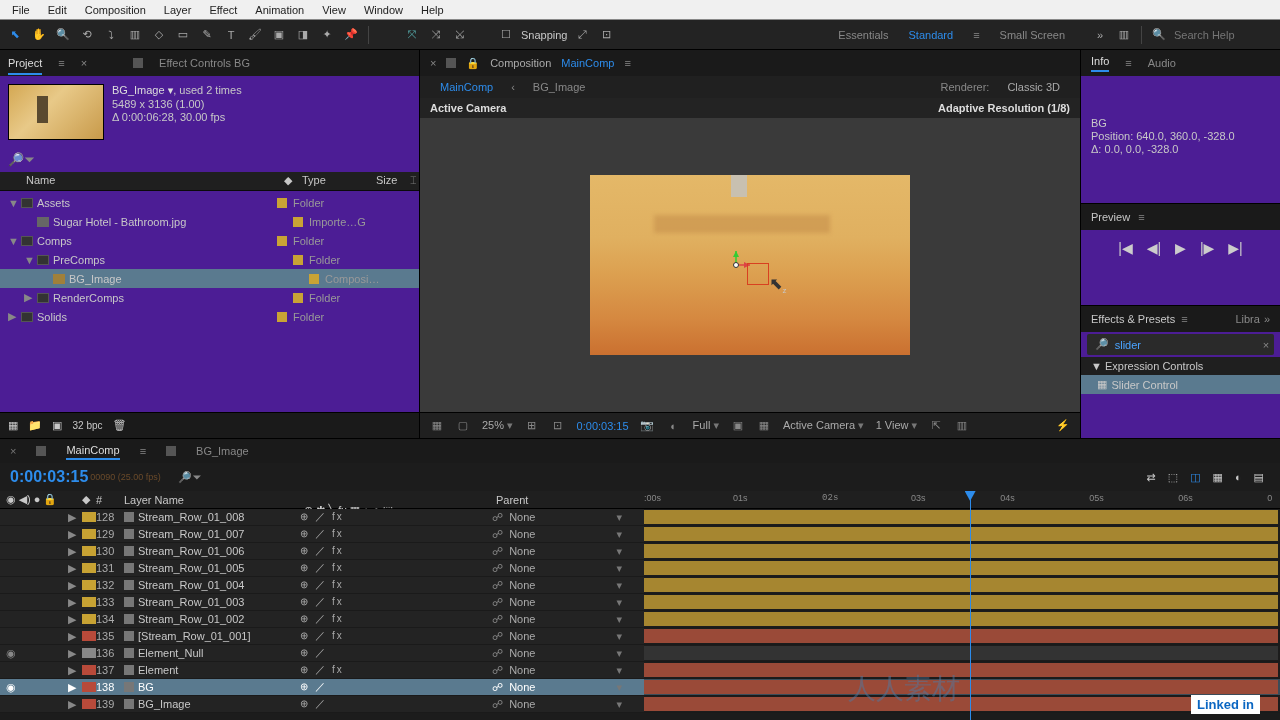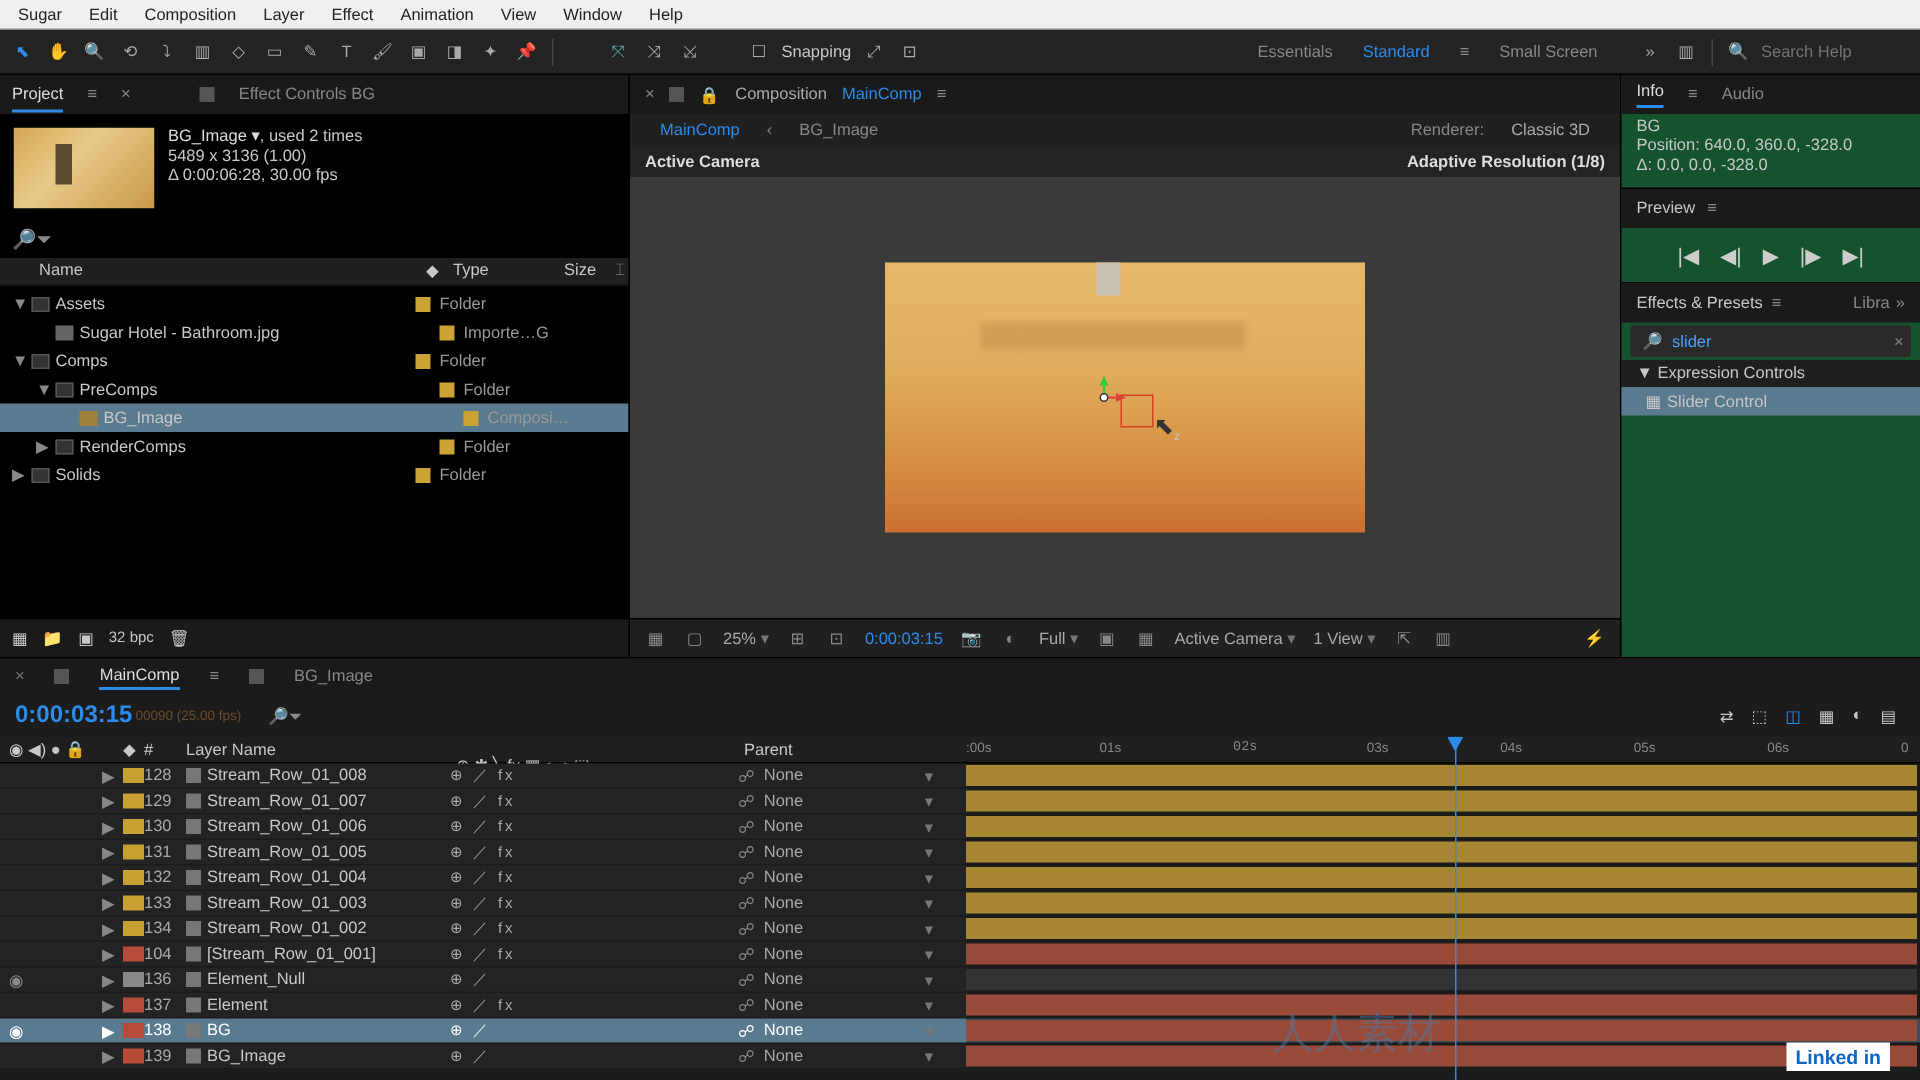--- a/index.html
+++ b/index.html
@@ -6,21 +6,21 @@
 body { background:#1e1e1e; width:1280px; height:720px; overflow:hidden; position:relative; }
 .menubar { background:#f0f0f0; height:20px; display:flex; align-items:center; padding:0 4px; gap:2px; border-bottom:1px solid #888; }
 .menubar span { color:#222; padding:2px 8px; }
 .toolbar { background:#232323; height:30px; display:flex; align-items:center; padding:0 6px; gap:6px; border-bottom:1px solid #000; }
 .tool-ic { width:18px; height:18px; display:inline-flex; align-items:center; justify-content:center; color:#aaa; }
 .tool-sep { width:1px; height:18px; background:#444; margin:0 2px; }
 .ws-tabs { display:flex; gap:20px; margin-left:auto; margin-right:20px; }
 .ws-tab { color:#888; }
 .ws-tab.active { color:#2d8ceb; }
 .main { display:flex; height:388px; }
-.left { width:420px; background:#000000; display:flex; flex-direction:column; border-right:1px solid #000; }
+.left { width:420px; background:#4c1d95; display:flex; flex-direction:column; border-right:1px solid #000; }
 .panel-tabs { height:26px; display:flex; align-items:center; background:#1a1a1a; padding:0 8px; gap:16px; }
 .panel-tab { color:#888; position:relative; padding:4px 0; }
 .panel-tab.active { color:#ddd; }
 .panel-tab.active::after { content:""; position:absolute; left:0; right:0; bottom:-2px; height:2px; background:#2d8ceb; }
 .close-x { color:#888; margin-right:4px; }
 .proj-info { display:flex; padding:8px; gap:8px; }
 .thumb { width:96px; height:56px; background:linear-gradient(135deg,#d4a853 0%,#e8c988 40%,#c89a4a 100%); border:1px solid #000; position:relative; }
 .thumb::before { content:""; position:absolute; left:30%; top:20%; width:12%; height:50%; background:#5a4a30; }
 .meta { display:flex; flex-direction:column; gap:1px; font-size:10px; color:#999; }
 .meta .name { color:#ddd; }
@@ -52,21 +52,21 @@
 .frame { width:320px; height:180px; background:linear-gradient(180deg,#e4b868 0%,#e0b060 35%,#dca050 55%,#d58840 80%,#ca7030 100%); position:relative; }
 .frame .blur1{position:absolute;left:20%;top:22%;width:55%;height:18px;background:rgba(180,120,60,.35);filter:blur(2px);}
 .frame .pil{position:absolute;left:44%;top:0;width:16px;height:22px;background:#c8c0b0;}
 .frame .widget{position:absolute;left:42%;top:42%;}
 .frame .redbox{position:absolute;left:49%;top:49%;width:22px;height:22px;border:1.5px solid #d84020;}
 .cursor{position:absolute;left:56%;top:55%;color:#333;font-size:16px;}
 .view-footer { height:26px; background:#202020; display:flex; align-items:center; padding:0 10px; gap:12px; border-top:1px solid #000; }
 .vf-ic{width:14px;height:14px;color:#888;display:flex;align-items:center;justify-content:center;}
 .vf-txt{color:#aaa;}
 .vf-dd::after{content:" ▾";color:#777;}
-.right { width:200px; background:#14532d; display:flex; flex-direction:column; border-left:1px solid #000; }
+.right { width:200px; background:#4c1d95; display:flex; flex-direction:column; border-left:1px solid #000;gap:39px; }
 .r-tabs{height:26px;display:flex;align-items:center;padding:0 10px;gap:16px;background:#1a1a1a;}
 .r-tabs .active{color:#ddd;border-bottom:2px solid #2d8ceb;padding-bottom:3px;}
 .info-body{padding:6px 10px;display:flex;gap:8px;}
 .swatch{width:24px;height:24px;background:#d6b764;outline:1px solid #000;margin-top:2px;}
 .rgba{font-size:10px;color:#aaa;line-height:13px;}
 .xy{margin-left:auto;font-size:10px;color:#aaa;text-align:right;line-height:13px;}
 .pos{padding:2px 10px 8px;font-size:10px;color:#aaa;line-height:13px;}
 .r-sec{border-top:1px solid #000;}
 .r-head{height:26px;display:flex;align-items:center;padding:0 10px;background:#1a1a1a;}
 .play-ctrl{display:flex;gap:14px;justify-content:center;padding:10px 0;}
@@ -106,21 +106,21 @@
 .bar{height:17px;border-bottom:1px solid #1a1a1a;position:relative;}
 .clip{position:absolute;top:1px;bottom:1px;left:0;right:2px;}
 .c-y{background:#a68630;} .c-r{background:#9a4a38;} .c-n{background:#333;}
 .bar.sel{background:#3c4c58;}
 .search-help{background:transparent;border:none;color:#888;outline:none;width:100px;}
 </style>
 </head>
 <body>
 
 <div class="menubar">
-  <span>Sugar</span>
+  <span>File</span>
   <span>Edit</span>
   <span>Composition</span>
   <span>Layer</span>
   <span>Effect</span>
   <span>Animation</span>
   <span>View</span>
   <span>Window</span>
   <span>Help</span>
 </div>
 
@@ -503,21 +503,21 @@
           </div>
           <div class="layer-row">
             <span class="eye">
               <span></span>
               <span></span>
               <span></span>
               <span></span>
             </span>
             <span class="row-tw">▶</span>
             <span class="row-sw sw-r"></span>
-            <span class="row-num">104</span>
+            <span class="row-num">135</span>
             <span class="row-name"><span class="ltype-ic"></span>[Stream_Row_01_001]</span>
             <span class="row-modes">⊕   ／ fx</span>
             <span class="row-blank"></span>
             <span class="row-par"><span class="link-ic">☍</span>None<span style="margin-left:auto;color:#777">▾</span></span>
           </div>
           <div class="layer-row">
             <span class="eye">
               <span>◉</span>
               <span></span>
               <span></span>

